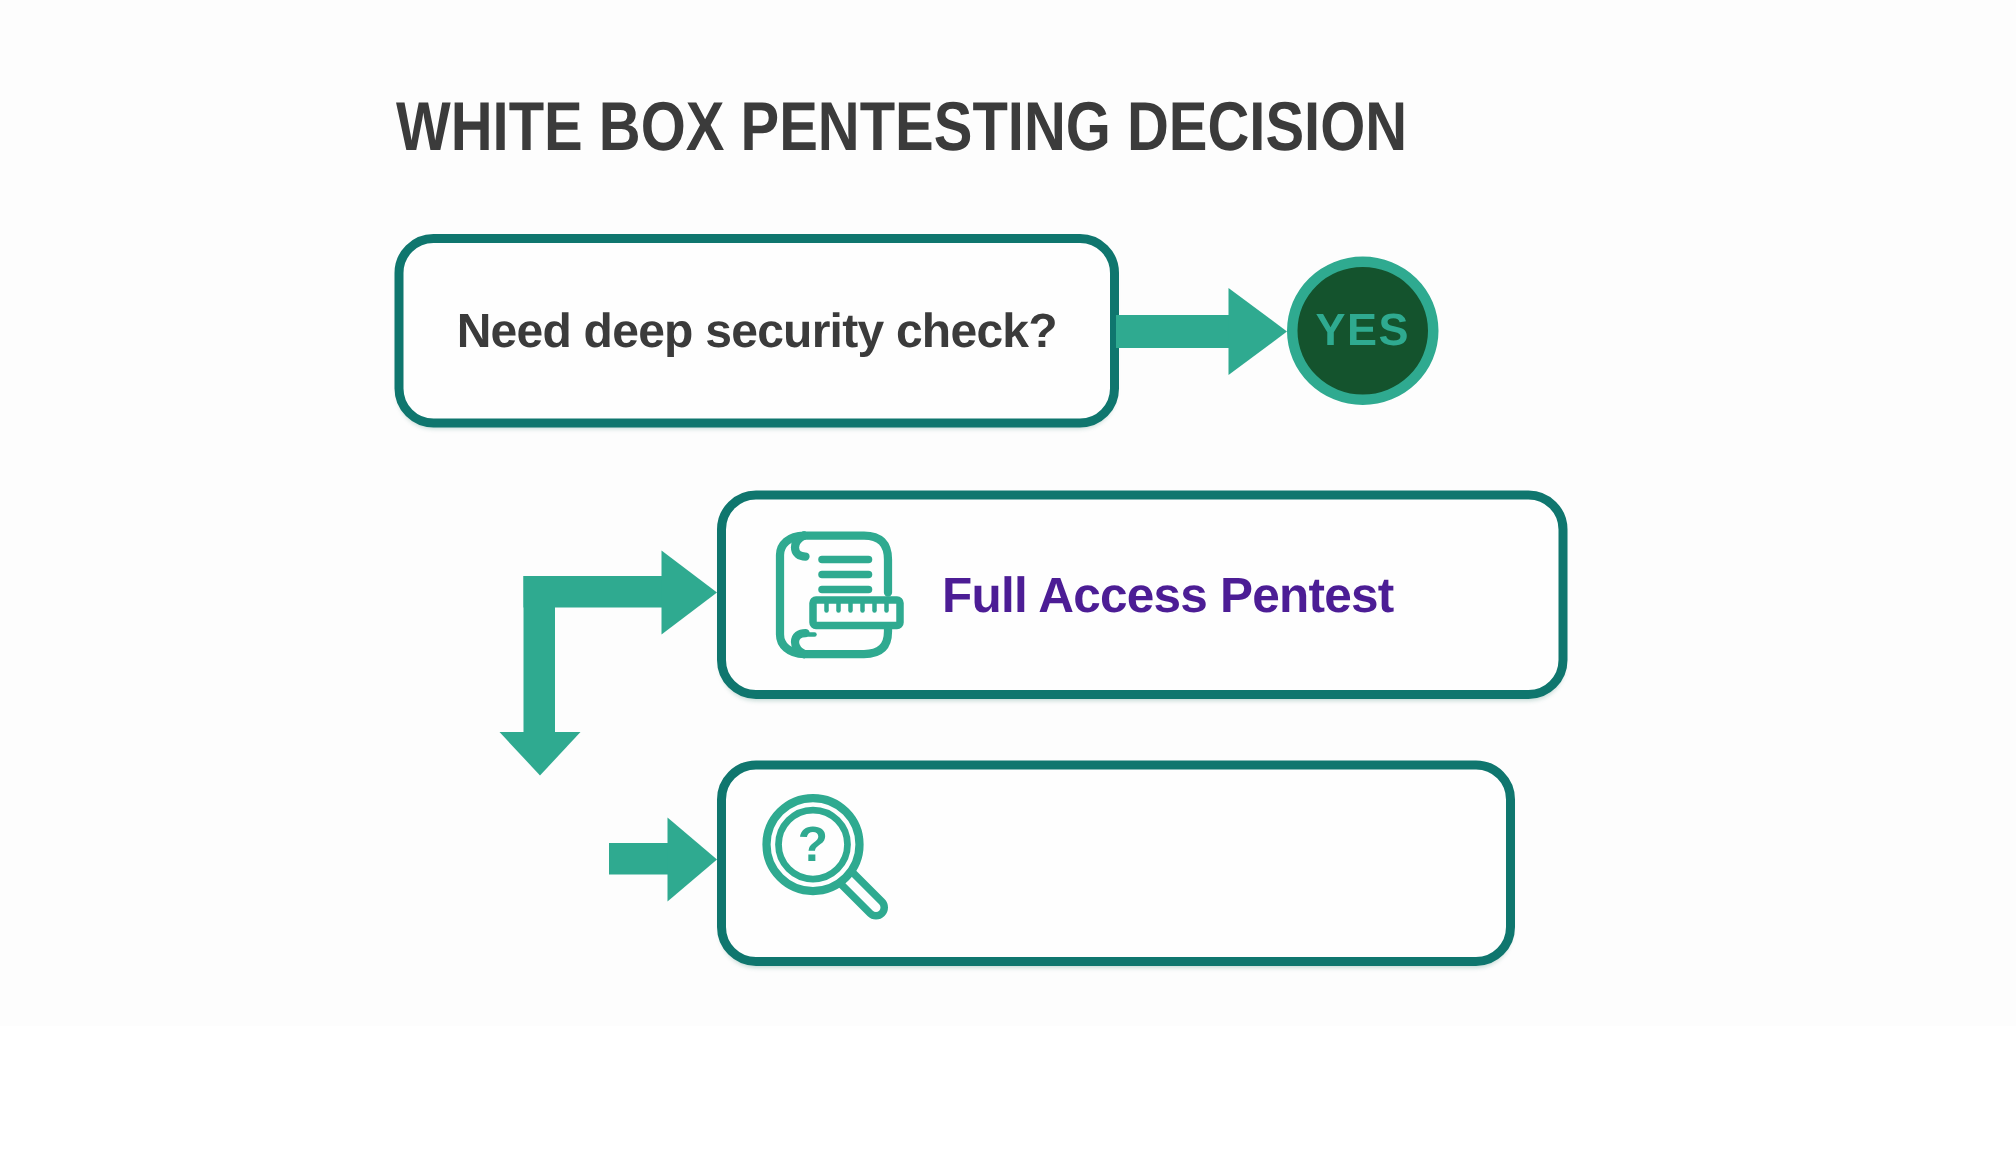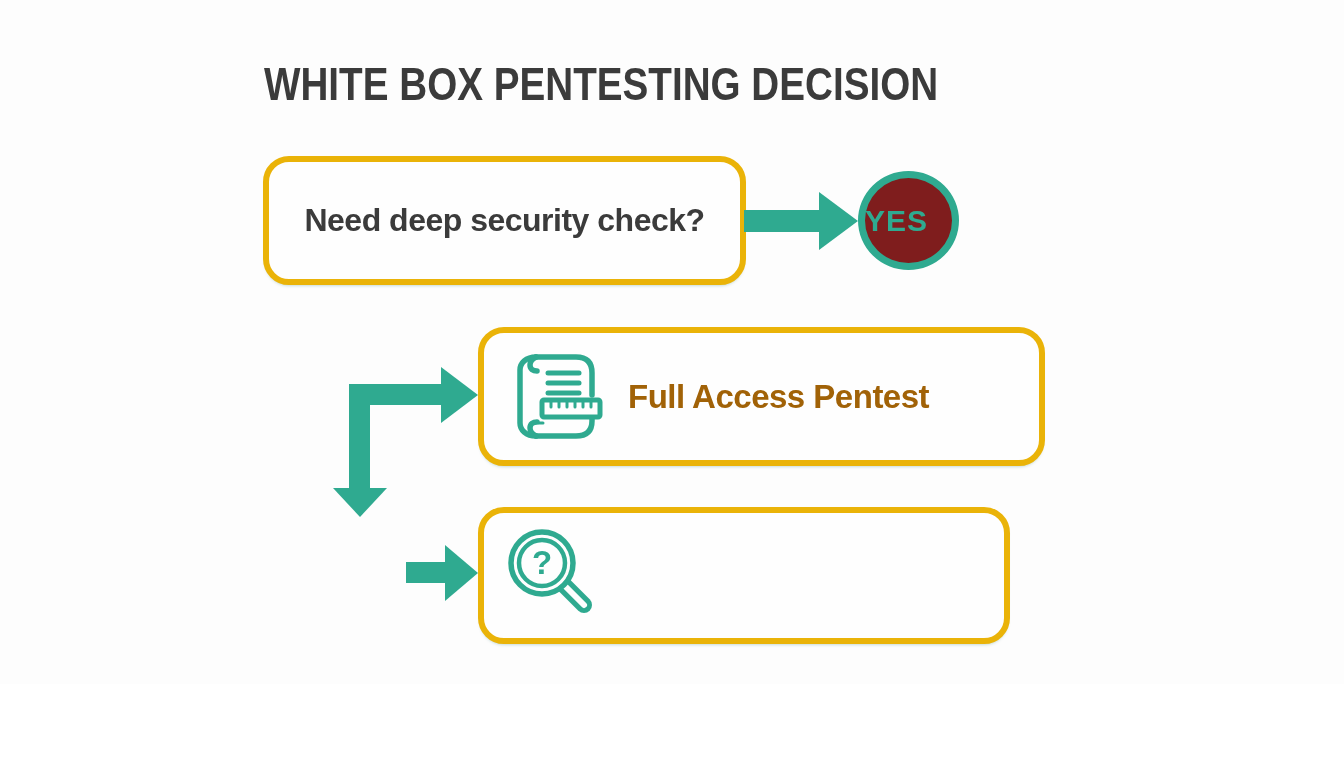--- a/index.html
+++ b/index.html
@@ -24,21 +24,21 @@
     letter-spacing:0px;
     white-space:nowrap;
     transform:scaleX(0.84);
     transform-origin:left center;
     margin:0;
   }
   
   .fbox{
     position:absolute;
     background:#fefefe;
-    border:6px solid #eab308;
+    border:6px solid #0f766e;
     border-radius:26px;
     box-sizing:border-box;
     display:flex;
     align-items:center;
     box-shadow:0 3px 3px -2px rgba(40,120,105,0.25);
   }
   .q-box{
     left:263px; top:156px;
     width:483px; height:129px;
     justify-content:center;
@@ -56,35 +56,35 @@
   .outcome-other{
     left:478px; top:507px;
     width:532px; height:137px;
   }
   .outcome-label{
     font-size:33px;
     font-weight:bold;
     letter-spacing:-0.5px;
     white-space:nowrap;
   }
-  .label-teal{color:#a16207;}
+  .label-teal{color:#4c1d95;}
   .label-dark{color:#3b3b3b;}
   .outcome-full .icon-wrap{margin-left:22px;margin-right:22px;}
   .outcome-other .icon-wrap{margin-left:14px;margin-right:18px;}
   .icon-wrap{display:flex;align-items:center;}
   
   .node-circle{
     position:absolute;
-    background:#7f1d1d;
+    background:#14532d;
     border:7px solid #2faa90;
     border-radius:50%;
     box-sizing:border-box;
     display:flex;
     align-items:center;
-    justify-content:flex-start;
+    justify-content:center;
     font-weight:bold;
     color:#2faa90;
   }
   .yes-circle{
     left:858px; top:171px;
     width:101px; height:99px;
     font-size:30px;
     letter-spacing:1px;
   }
   .no-circle{

